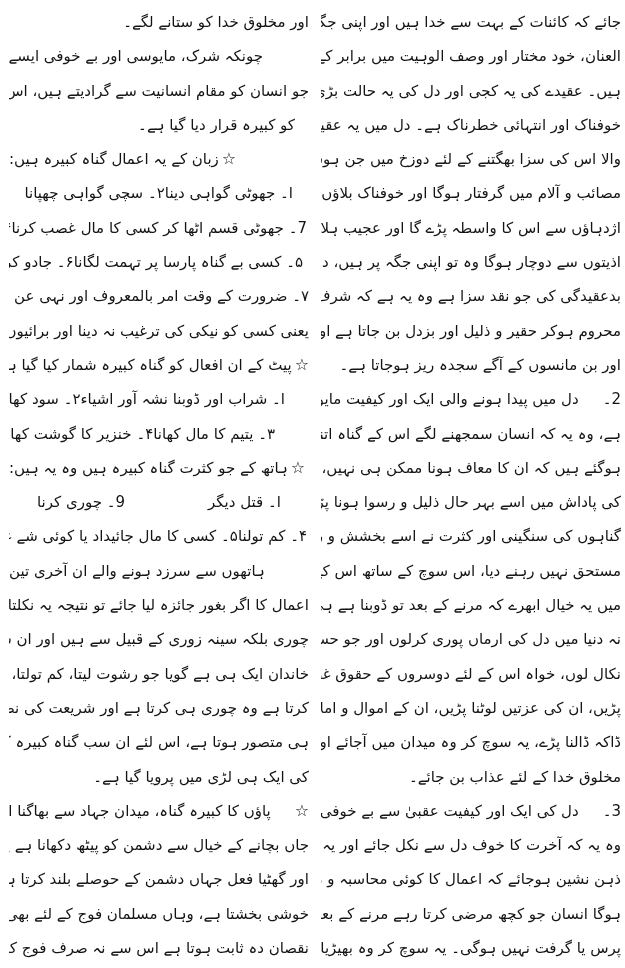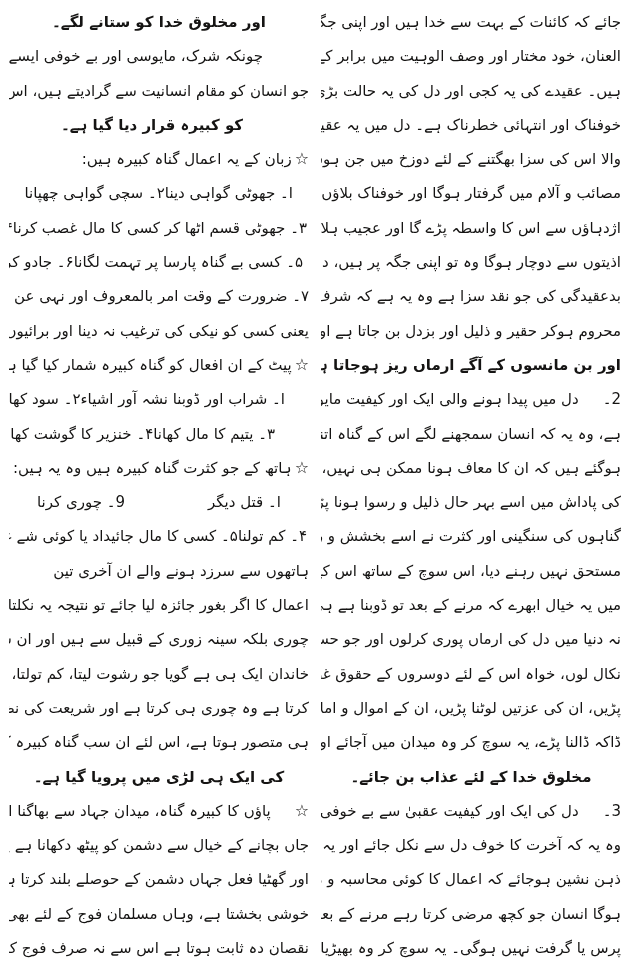--- a/index.html
+++ b/index.html
@@ -13,22 +13,22 @@
     box-sizing:border-box;width:625px;height:968px;
     padding:5px 4px 0 4px;display:flex;flex-direction:row;gap:12px;
   }
   
   .column{flex:0 0 300px;width:300px;}
   .line{
     height:34.3px;line-height:34.3px;font-size:15px;
     white-space:nowrap;overflow:hidden;letter-spacing:0;
   }
   .line.full{text-align:justify;text-align-last:justify;}
-  .line.end{text-align:center;font-weight:bold;}
-  .line.center{text-align:right;}
+  .line.end{text-align:right;}
+  .line.center{text-align:left;}
   .line.marker{display:flex;align-items:center;gap:24px;}
   .line.marker .marker-glyph{flex:0 0 auto;}
   .line.marker .marker-text{flex:1 1 auto;text-align:justify;text-align-last:justify;overflow:hidden;white-space:nowrap;}
   .line.items{display:flex;justify-content:space-between;}
   .line.items .item{flex:0 0 auto;text-align:center;}
   .line.center .marker-glyph{margin-left:3px;}
   .star{font-size:16px;}
 </style>
 </head>
 <body>
@@ -38,21 +38,21 @@
       <div class="line full">جائے کہ کائنات کے بہت سے خدا ہیں اور اپنی جگہ مطلق</div>
       <div class="line full">العنان، خود مختار اور وصف الوہیت میں برابر کے شریک</div>
       <div class="line full">ہیں۔ عقیدے کی یہ کجی اور دل کی یہ حالت بڑی ہی</div>
       <div class="line full">خوفناک اور انتہائی خطرناک ہے۔ دل میں یہ عقیدہ بسانے</div>
       <div class="line full">والا اس کی سزا بھگتنے کے لئے دوزخ میں جن ہوشربا</div>
       <div class="line full">مصائب و آلام میں گرفتار ہوگا اور خوفناک بلاؤں اور</div>
       <div class="line full">اژدہاؤں سے اس کا واسطہ پڑے گا اور عجیب ہلاکتوں اور</div>
       <div class="line full">اذیتوں سے دوچار ہوگا وہ تو اپنی جگہ پر ہیں، دنیا میں اس</div>
       <div class="line full">بدعقیدگی کی جو نقد سزا ہے وہ یہ ہے کہ شرف انسانیت سے</div>
       <div class="line full">محروم ہوکر حقیر و ذلیل اور بزدل بن جاتا ہے اور بندروں</div>
-      <div class="line end">اور بن مانسوں کے آگے ارماں ریز ہوجاتا ہے۔</div>
+      <div class="line end">اور بن مانسوں کے آگے سجدہ ریز ہوجاتا ہے۔</div>
       <div class="line marker">
         <span class="marker-glyph">2۔</span>
         <span class="marker-text">دل میں پیدا ہونے والی ایک اور کیفیت مایوسی</span>
       </div>
       <div class="line full">ہے، وہ یہ کہ انسان سمجھنے لگے اس کے گناہ اتنے زیادہ</div>
       <div class="line full">ہوگئے ہیں کہ ان کا معاف ہونا ممکن ہی نہیں، ان گناہوں</div>
       <div class="line full">کی پاداش میں اسے بہر حال ذلیل و رسوا ہونا پڑے گا،</div>
       <div class="line full">گناہوں کی سنگینی اور کثرت نے اسے بخشش و رحمت کا</div>
       <div class="line full">مستحق نہیں رہنے دیا، اس سوچ کے ساتھ اس کے ذہن</div>
       <div class="line full">میں یہ خیال ابھرے کہ مرنے کے بعد تو ڈوبنا ہے ہی کیوں</div>
@@ -74,21 +74,21 @@
       <div class="line end">اور مخلوق خدا کو ستانے لگے۔</div>
       <div class="line full" style="padding-right: 46px;">چونکہ شرک، مایوسی اور بے خوفی ایسے گناہ ہیں</div>
       <div class="line full">جو انسان کو مقام انسانیت سے گرادیتے ہیں، اس لئے ان</div>
       <div class="line end" style="padding-right: 14px;">کو کبیرہ قرار دیا گیا ہے۔</div>
       <div class="line center"><span class="marker-glyph star">☆</span><span class="marker-text">زبان کے یہ اعمال گناہ کبیرہ ہیں:</span></div>
       <div class="line items" style="padding: 0px 16px;">
         <span class="item">ا۔ جھوٹی گواہی دینا</span>
         <span class="item">۲۔ سچی گواہی چھپانا</span>
       </div>
       <div class="line items" style="padding: 0px 2px;">
-        <span class="item">۳۔ جھوٹی قسم اٹھا کر کسی کا مال غصب کرنا</span>
+        <span class="item">7۔ جھوٹی قسم اٹھا کر کسی کا مال غصب کرنا</span>
         <span class="item">۴۔ چغلی کرنا</span>
       </div>
       <div class="line items" style="padding: 0px 6px;">
         <span class="item">۵۔ کسی بے گناہ پارسا پر تہمت لگانا</span>
         <span class="item">۶۔ جادو کرنا</span>
       </div>
       <div class="line full">۷۔ ضرورت کے وقت امر بالمعروف اور نہی عن المنکر نہ کرنا۔</div>
       <div class="line full">یعنی کسی کو نیکی کی ترغیب نہ دینا اور برائیوں سے نہ روکنا۔</div>
       <div class="line center"><span class="marker-glyph star">☆</span><span class="marker-text">پیٹ کے ان افعال کو گناہ کبیرہ شمار کیا گیا ہے:</span></div>
       <div class="line items" style="padding: 0px 24px;">

